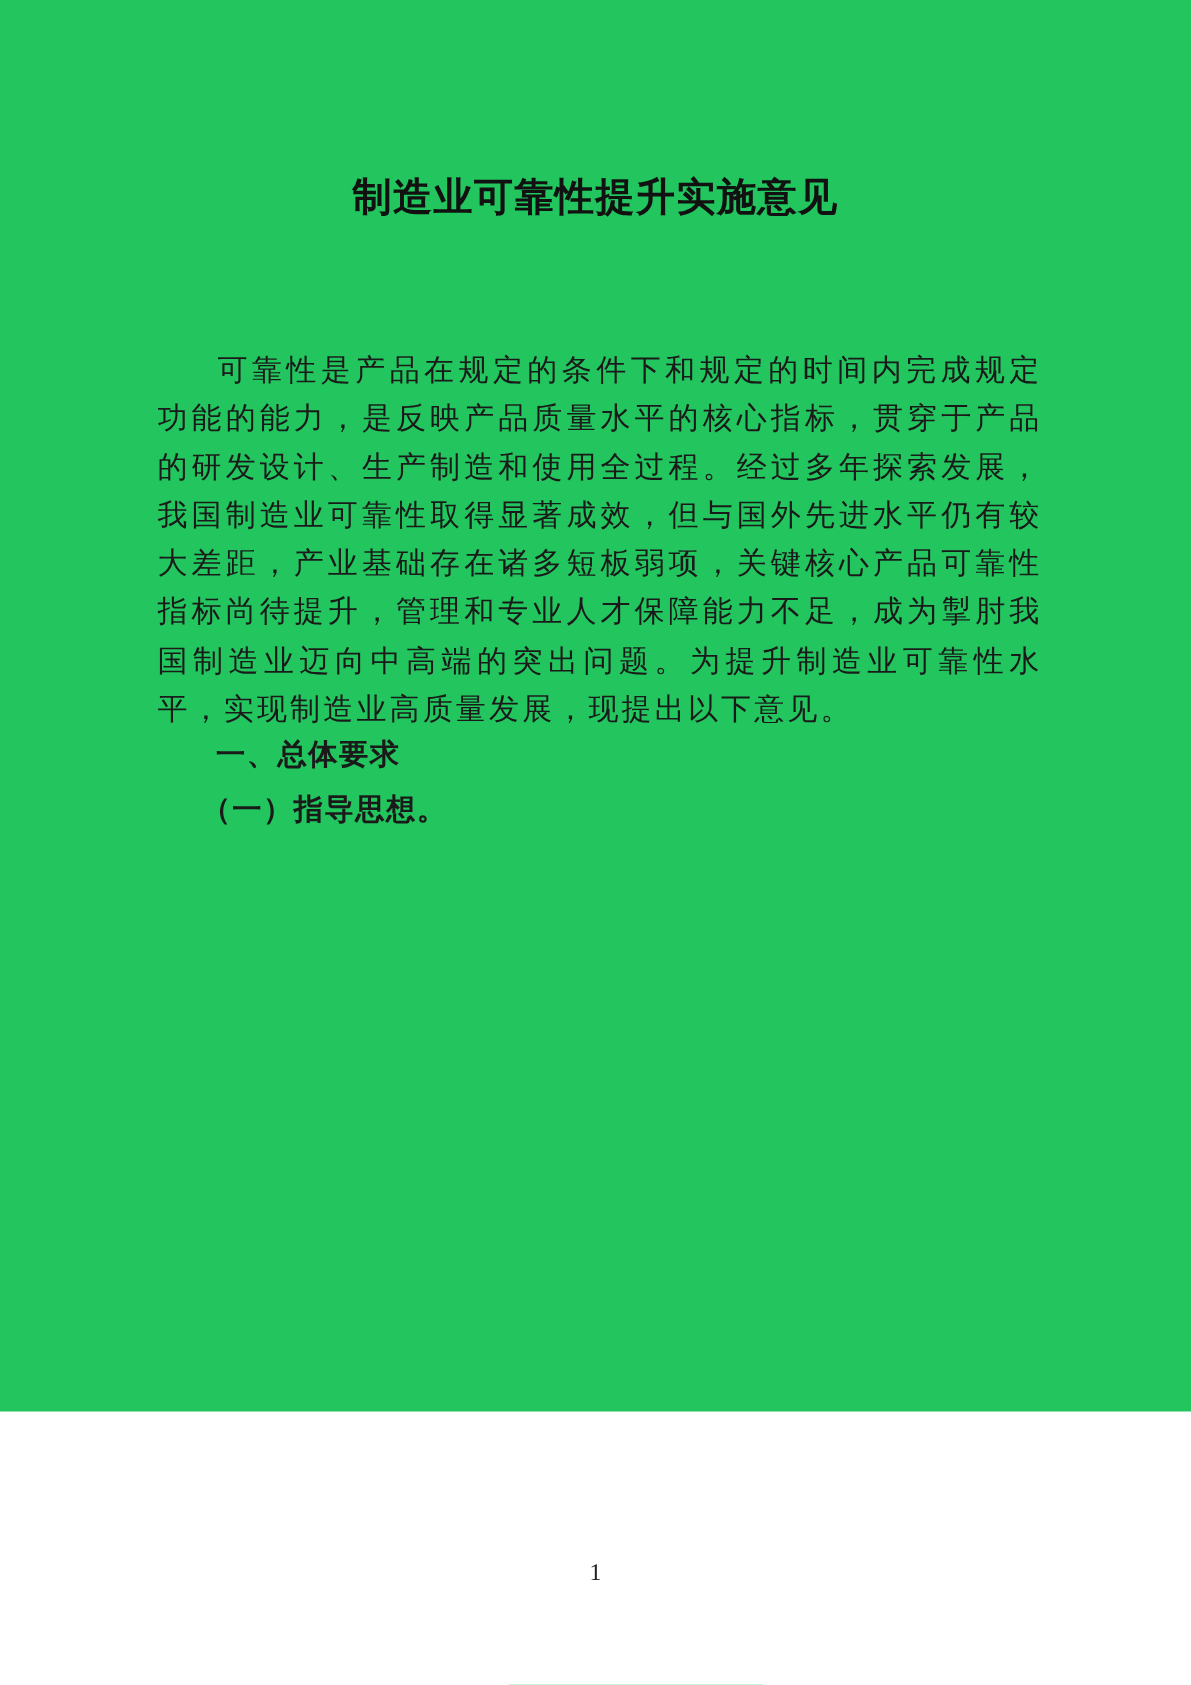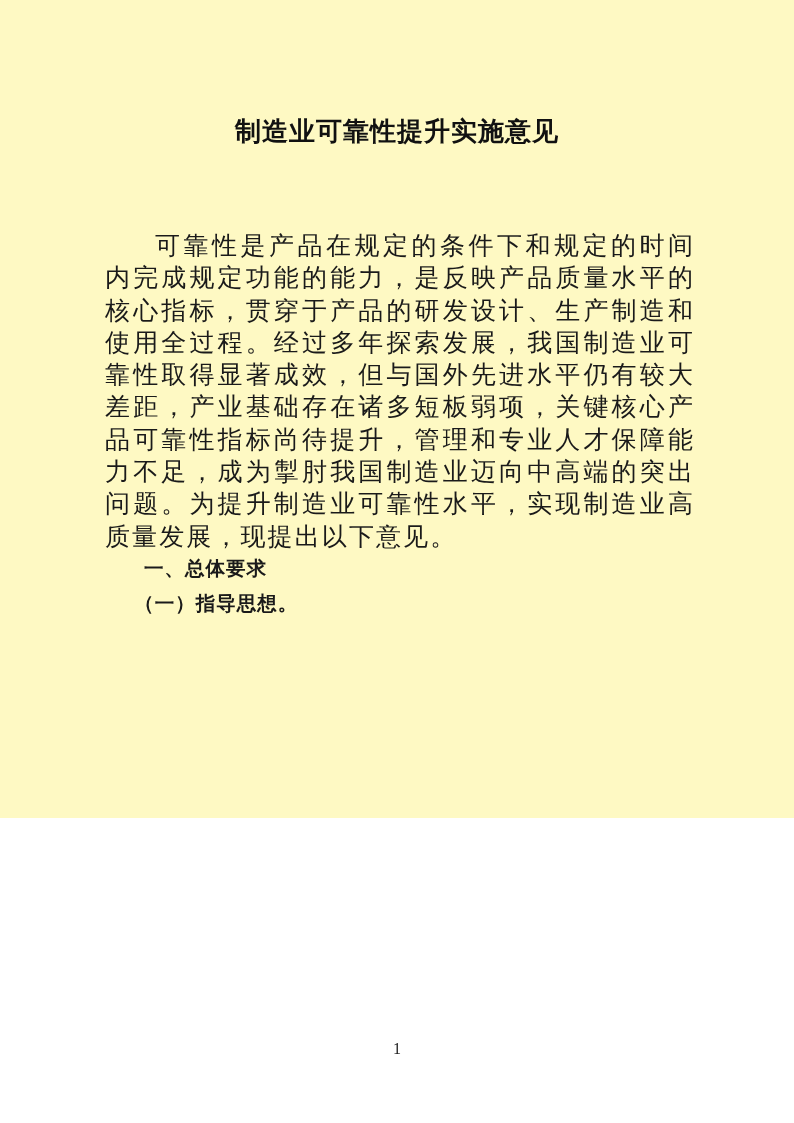--- a/index.html
+++ b/index.html
@@ -1,22 +1,22 @@
 <!DOCTYPE html>
 <html><head>
 <meta charset="utf-8">
 <style>
   html, body { margin: 0; padding: 0; background: #ffffff; }
   body { width: 794px; height: 1123px; position: relative; overflow: hidden;
          font-family: "DejaVu Serif", "Liberation Serif", serif; color: #1a1a1a; }
-  .page { position: absolute; left: 0; top: 0; width: 794px; height: 818px; background: #fef9c3; }
+  .page { position: absolute; left: 0; top: 0; width: 794px; height: 941px; background: #22c55e; }
   .title { position: absolute; top: 114px; left: 0; width: 794px; text-align: center;
            font-size: 26px; font-weight: bold; letter-spacing: 1px; color: #111; }
   .body { position: absolute; left: 105px; top: 230px; width: 590px; }
-  .para { margin: 0; font-size: 25px; line-height: 32.3px; text-align: justify;
+  .para { margin: 0; font-size: 20px; line-height: 32.3px; text-align: justify;
           text-indent: 2em; letter-spacing: 2.1px; }
   .h1 { margin: 0; font-size: 19.5px; line-height: 32.3px; font-weight: bold;
         text-indent: 2em; letter-spacing: 1px;
         font-family: Liberation Serif, serif; }
   .h2 { margin: 0; font-size: 19.5px; line-height: 38px; font-weight: bold;
         text-indent: 1.5em; letter-spacing: 1px;
         font-family: "DejaVu Sans", "Liberation Sans", sans-serif; }
   .page-number { position: absolute; top: 1040px; left: 0; width: 794px; text-align: center;
                  font-size: 16px; color: #222; font-family: "Liberation Serif", serif; }
 </style>

